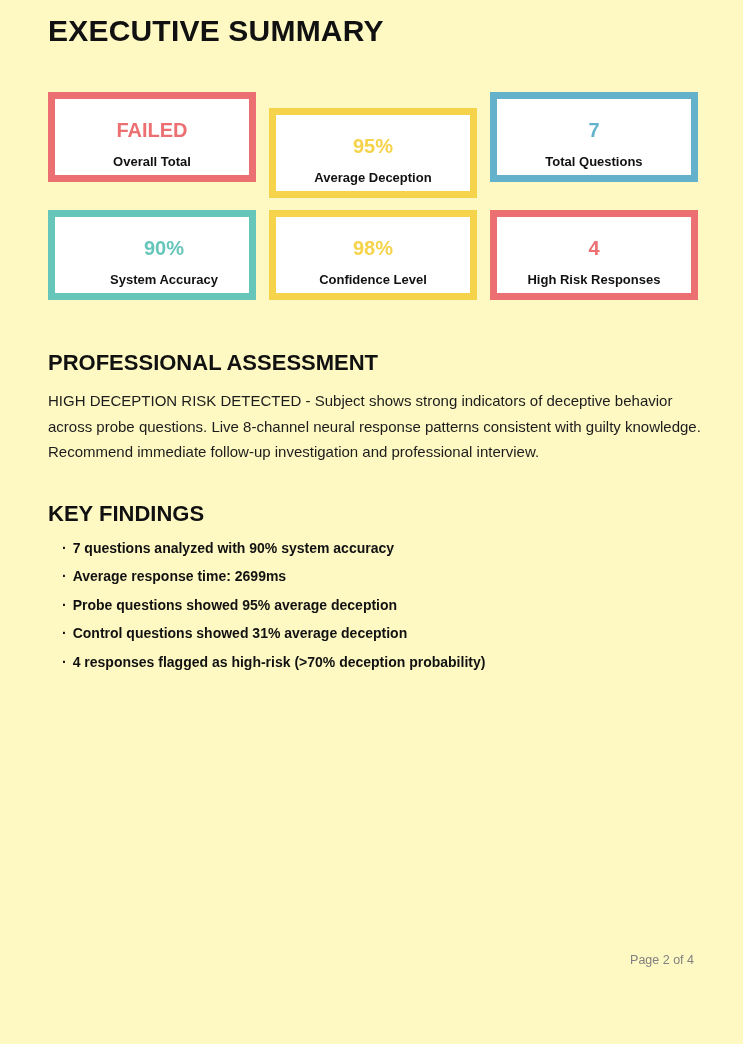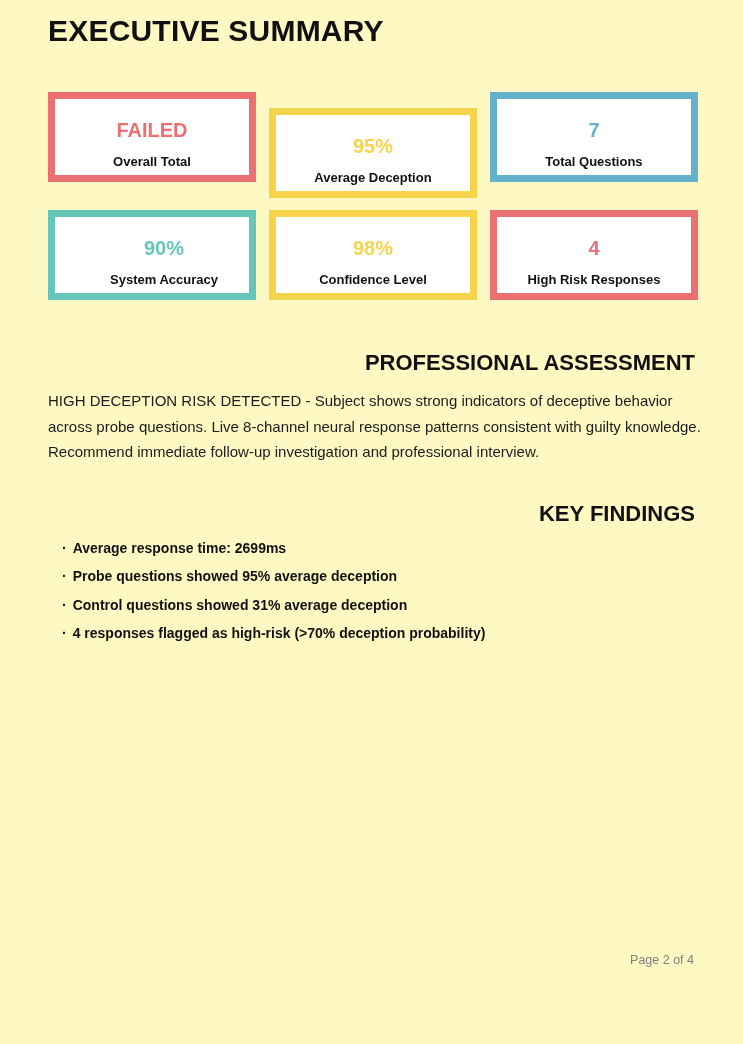--- a/index.html
+++ b/index.html
@@ -49,21 +49,20 @@
     font-size: 13px;
     font-weight: 700;
     line-height: 15px;
     color: #111111;
   }
   .section-heading {
     font-size: 22px;
     font-weight: 700;
     line-height: 26px;
     color: #111111;
-    text-align: right;
   }
   .assessment-heading { margin-top: 50px; }
   .assessment-body {
     margin-top: 12px;
     width: 658px;
     font-size: 15px;
     line-height: 25.5px;
     font-weight: 400;
     color: #1c1c1c;
   }
@@ -127,20 +126,21 @@
       <div class="card-value" style="color: rgb(236, 111, 113);">4</div>
       <div class="card-label">High Risk Responses</div>
     </div>
   </div>
 
   <h2 class="section-heading assessment-heading">PROFESSIONAL ASSESSMENT</h2>
   <p class="assessment-body">HIGH DECEPTION RISK DETECTED - Subject shows strong indicators of deceptive behavior across probe questions. Live 8-channel neural response patterns consistent with guilty knowledge. Recommend immediate follow-up investigation and professional interview.</p>
 
   <h2 class="section-heading findings-heading">KEY FINDINGS</h2>
   <ul class="findings-list">
+    <li class="finding-item"><span class="bullet-dot">·</span><span>7 questions analyzed with 90% system accuracy</span></li>
     <li class="finding-item"><span class="bullet-dot">·</span><span>Average response time: 2699ms</span></li>
     <li class="finding-item"><span class="bullet-dot">·</span><span>Probe questions showed 95% average deception</span></li>
     <li class="finding-item"><span class="bullet-dot">·</span><span>Control questions showed 31% average deception</span></li>
     <li class="finding-item"><span class="bullet-dot">·</span><span>4 responses flagged as high-risk (&gt;70% deception probability)</span></li>
   </ul>
 
   <div class="page-number">Page 2 of 4</div>
 
 </div>
 

